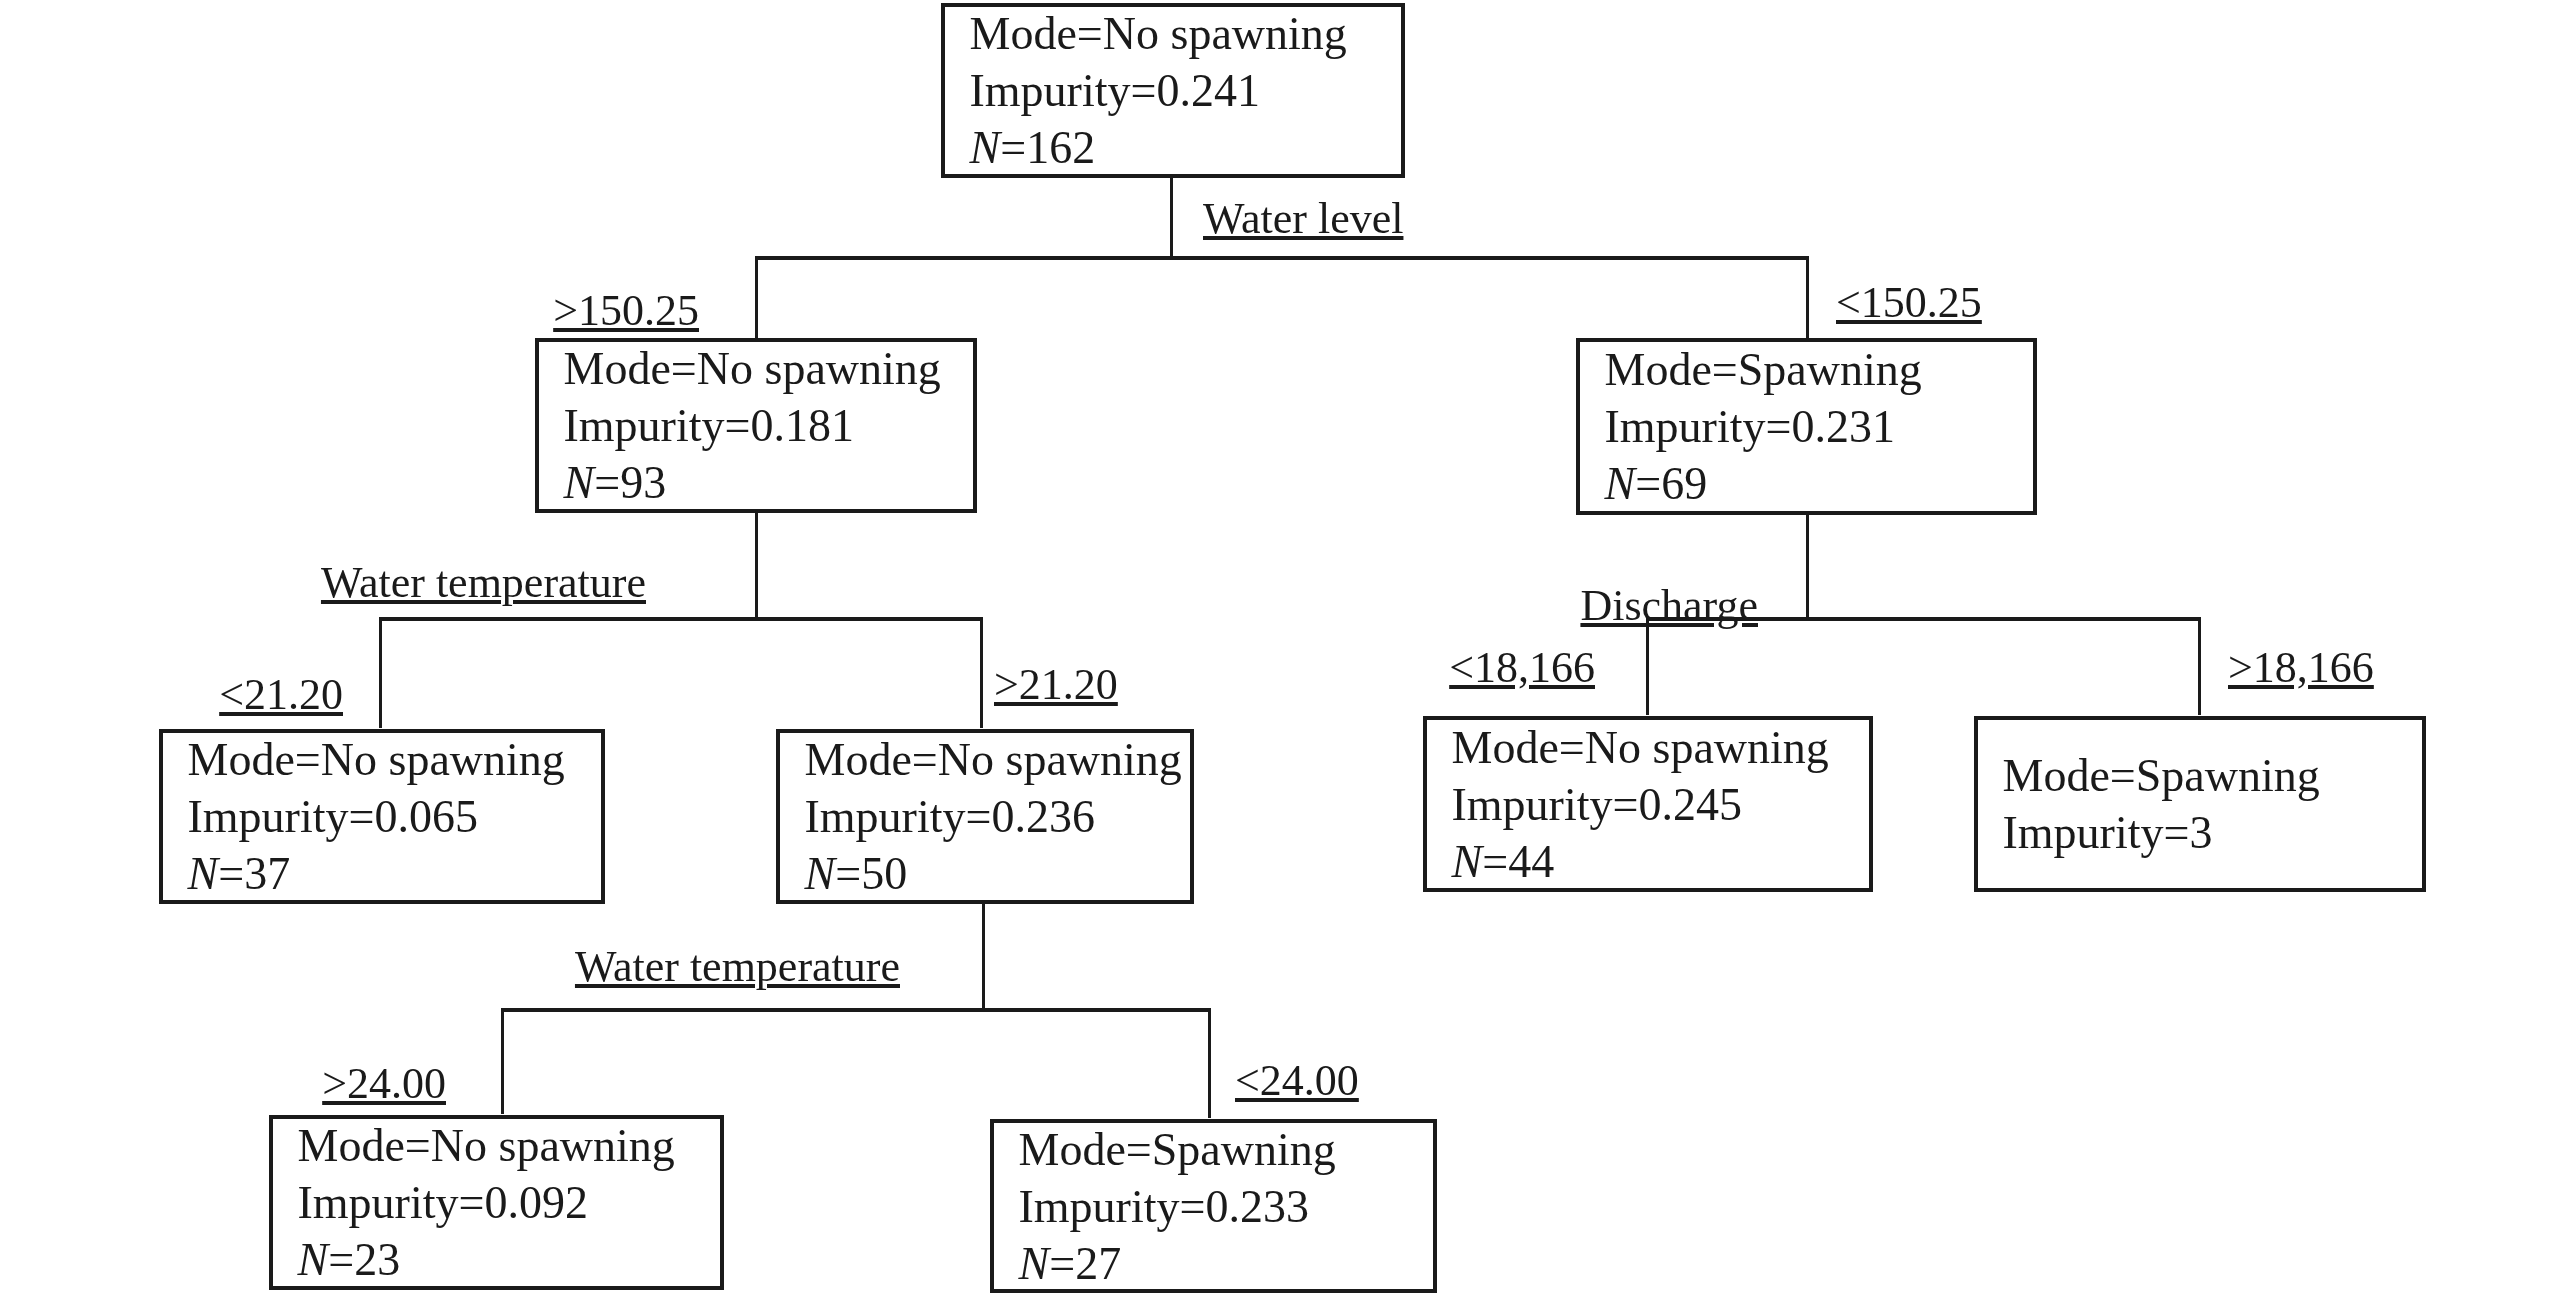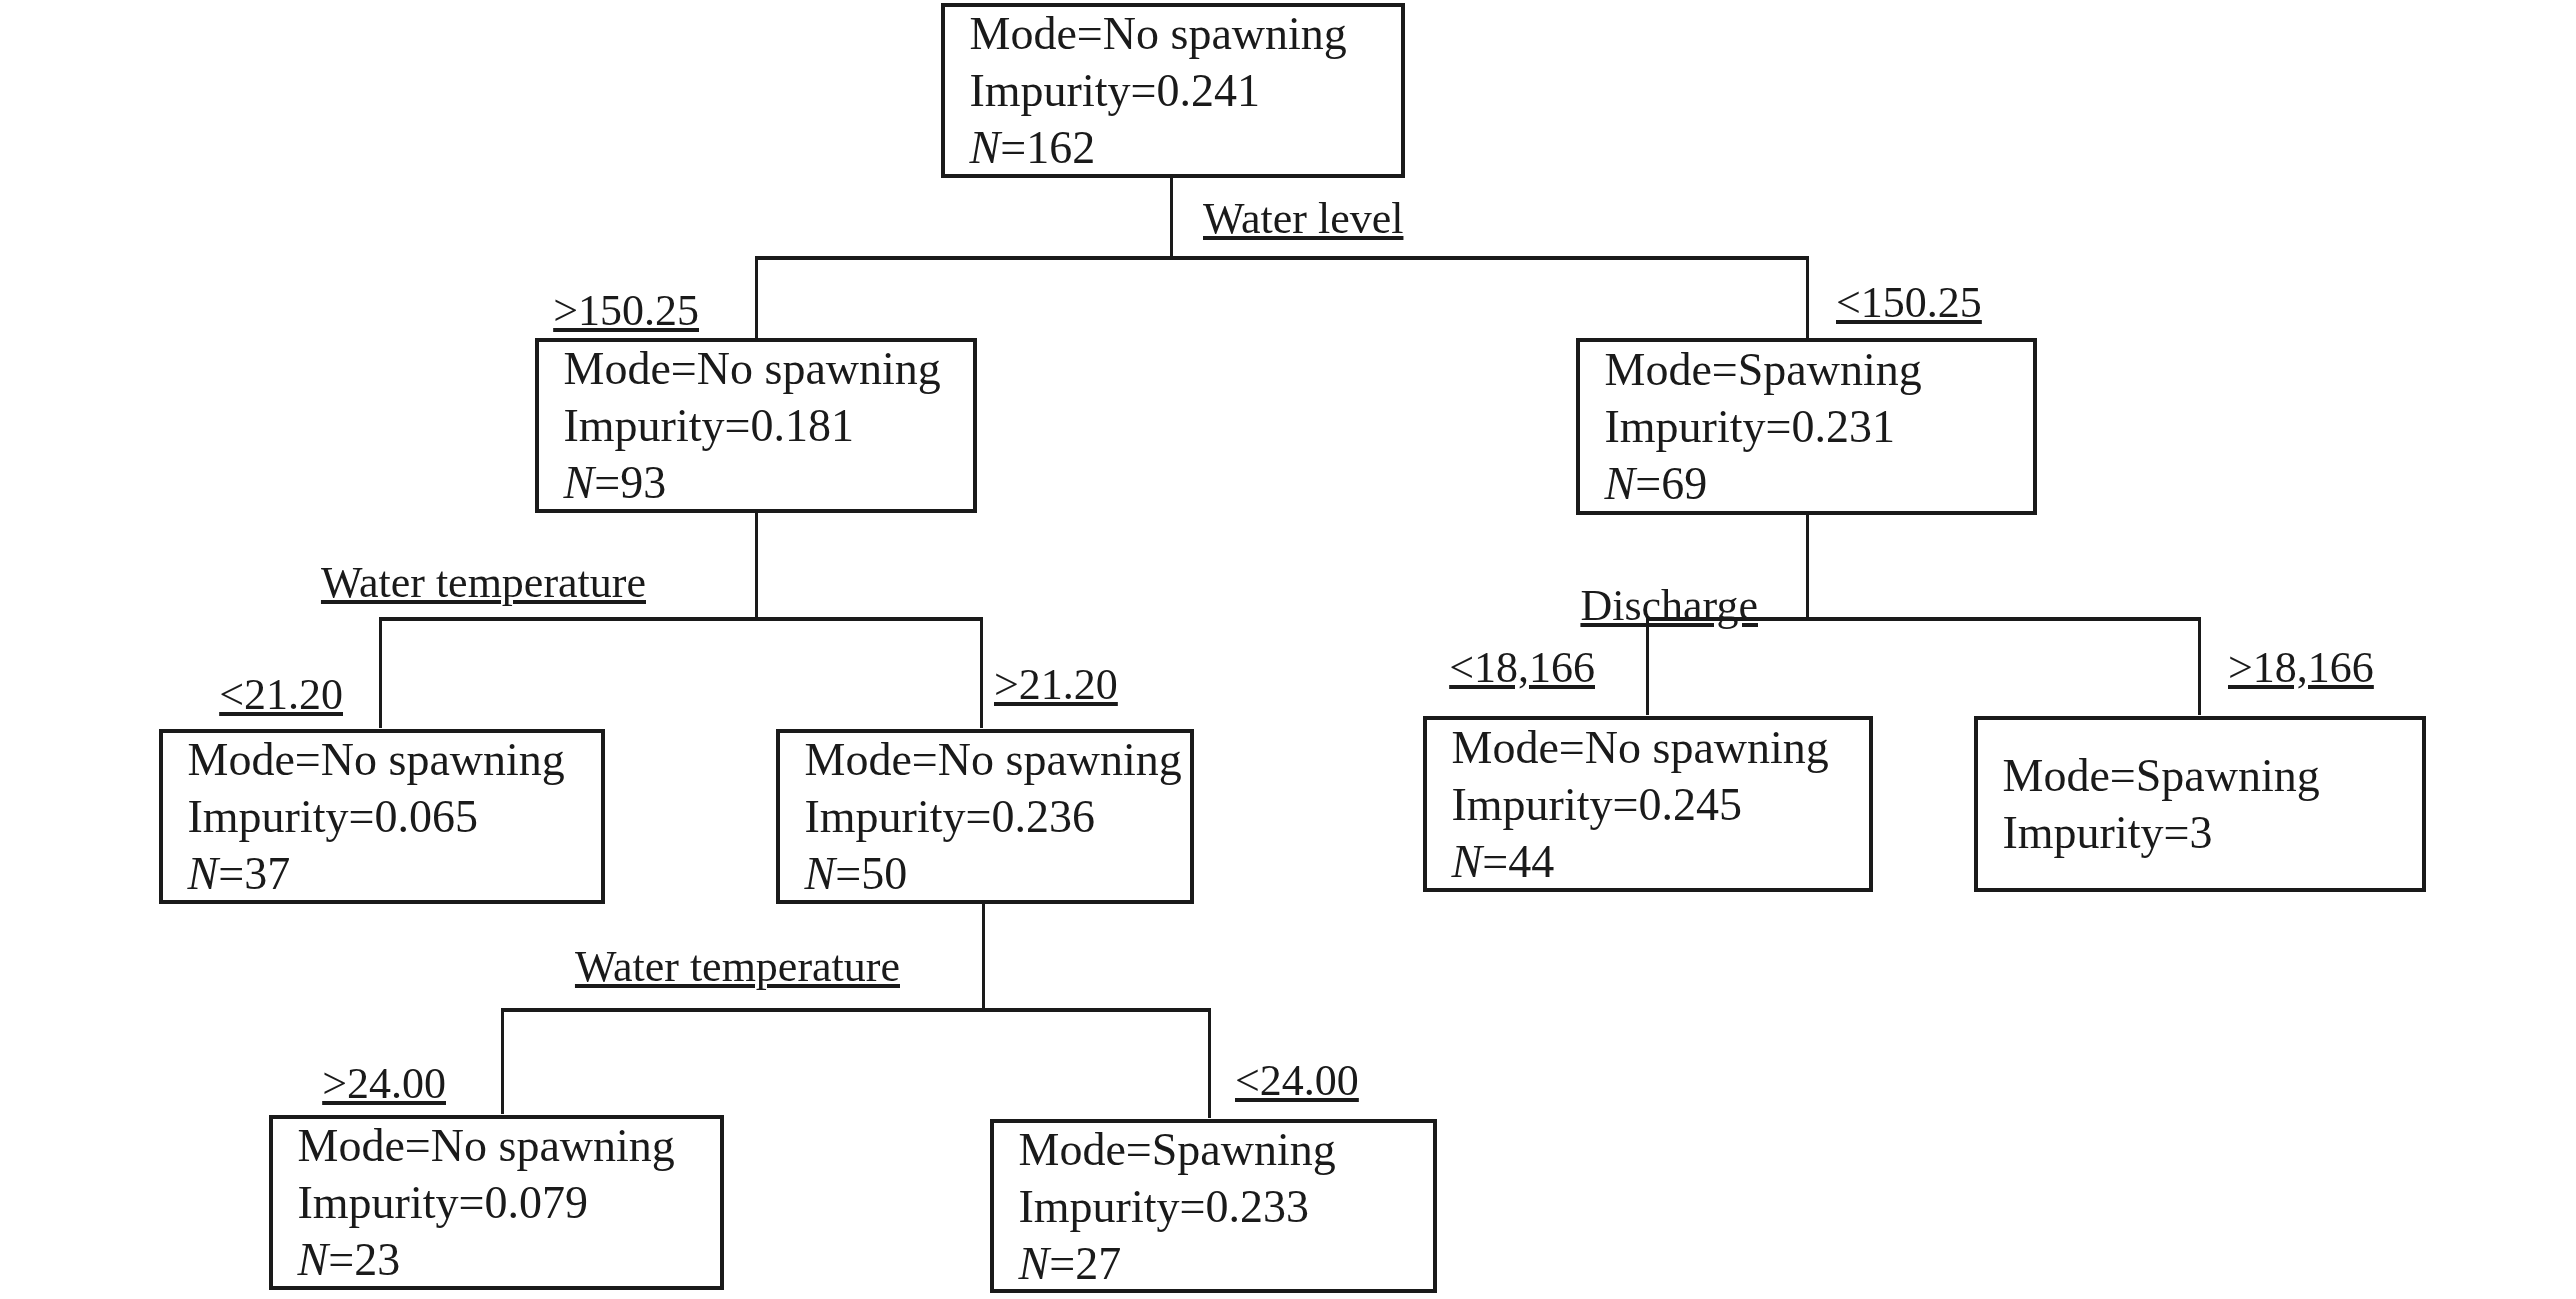--- a/index.html
+++ b/index.html
@@ -126,21 +126,21 @@
     <div class="n-line">N=44</div>
   </div>
 
   <div class="box" style="left:1974px; top:716px; width:452px; height:176px;">
     <div>Mode=Spawning</div>
     <div>Impurity=3</div>
   </div>
 
   <div class="box" style="left:269px; top:1115px; width:455px; height:175px;">
     <div>Mode=No spawning</div>
-    <div>Impurity=0.079</div>
+    <div>Impurity=0.092</div>
     <div class="n-line">N=23</div>
   </div>
 
   <div class="box" style="left:990px; top:1119px; width:447px; height:174px;">
     <div>Mode=Spawning</div>
     <div>Impurity=0.233</div>
     <div class="n-line">N=27</div>
   </div>
 
 </div>

